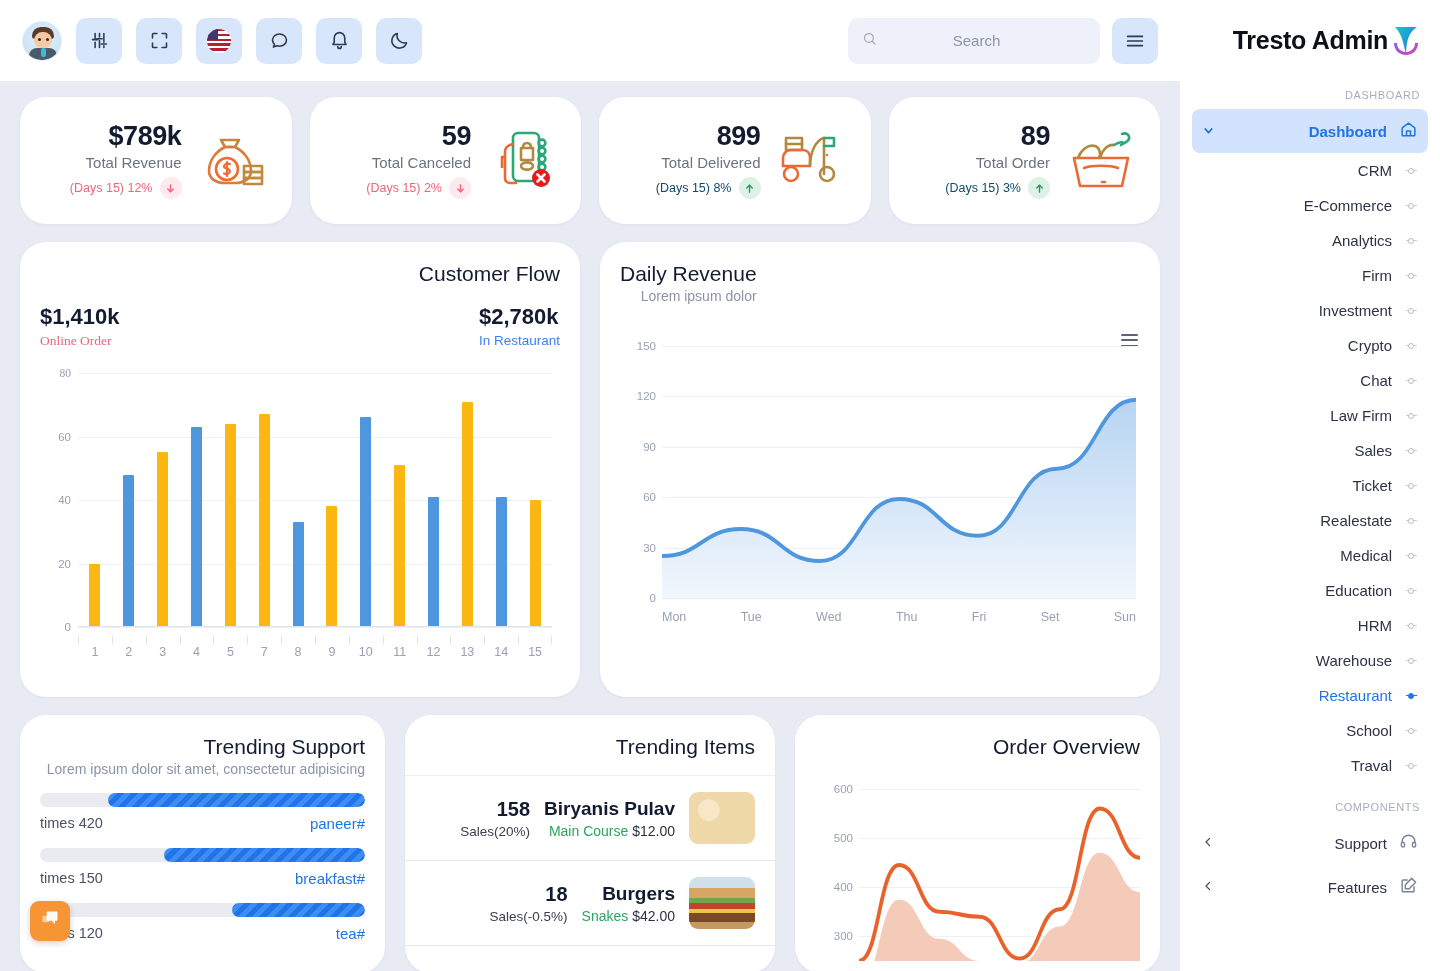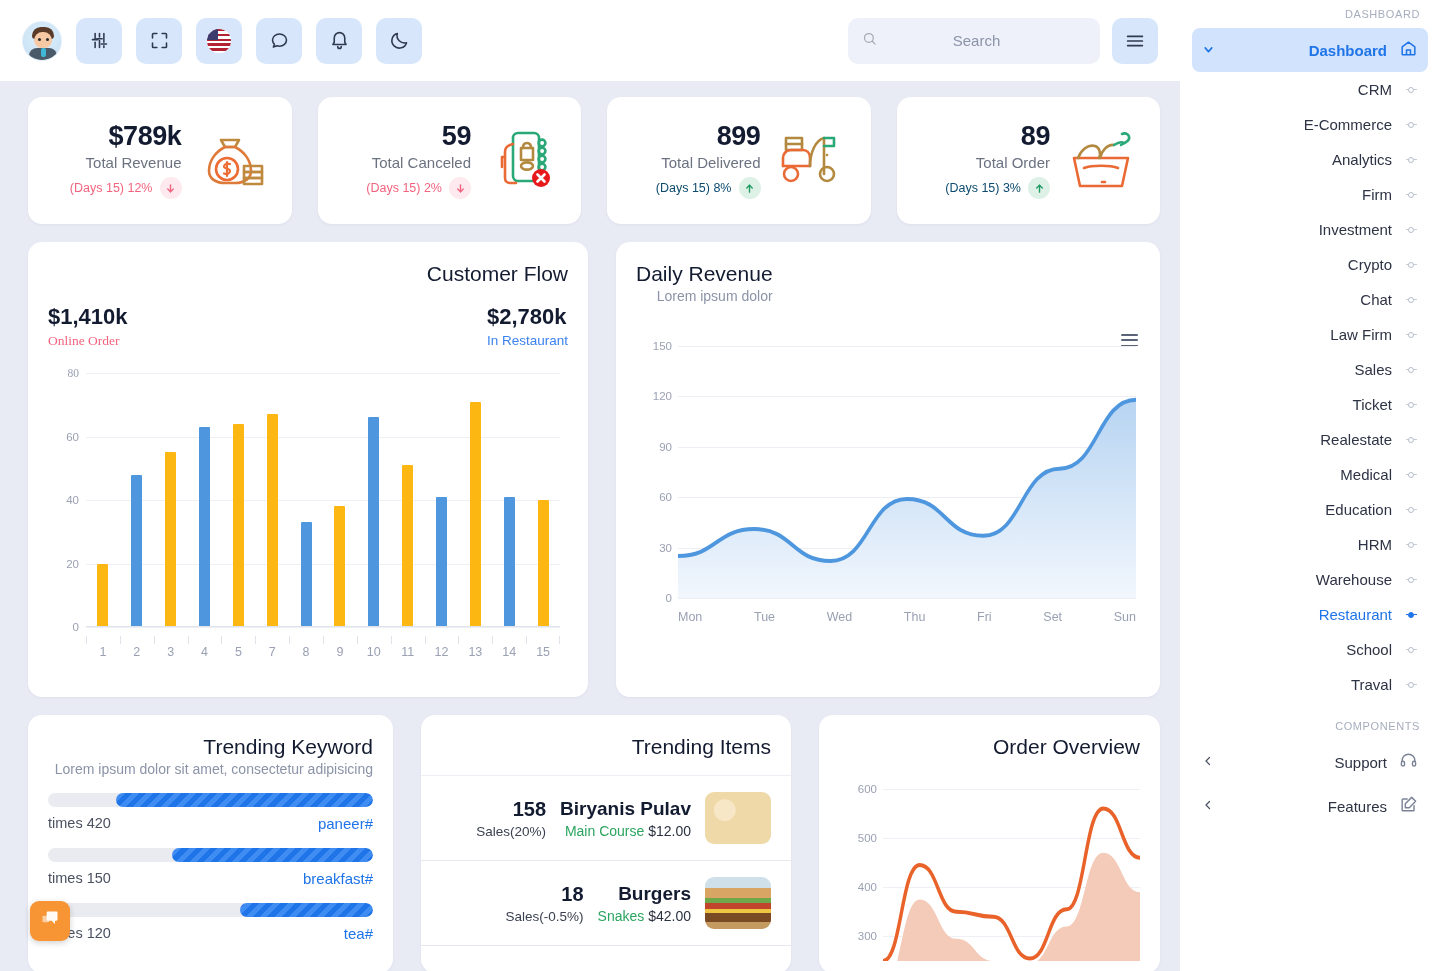--- a/index.html
+++ b/index.html
@@ -62,21 +62,21 @@
     font-family: "Liberation Sans", sans-serif; padding-right: 18px;
   }
   .search-input::placeholder { color: #8b93a7; }
   .hamburger-btn { margin-left: 12px; }
 
   
   .content {
     flex: 1 1 auto; background: #e8eaf4; padding: 16px 20px 0 20px;
     overflow: hidden;
   }
-  .card { background:#fff; border-radius: 14px; box-shadow: 0 1px 3px rgba(30,40,90,.05); margin-left: 8px; }
+  .card { background:#fff; border-radius: 26px; box-shadow: 0 1px 3px rgba(30,40,90,.05); }
 
   
   .stat-row { display: flex; gap: 18px; }
   .stat-card {
     flex: 1 1 0; height: 127px; display: flex; align-items: center; justify-content: flex-end;
     padding: 0 22px 0 18px; gap: 14px;
   }
   .stat-text { text-align: right; }
   .stat-value { font-size: 27px; font-weight: 700; color: #131b31; letter-spacing: -.4px; line-height: 1.1; }
   .stat-label { font-size: 15px; color: #6b7280; margin-top: 3px; }
@@ -570,21 +570,21 @@
                   <span>Sun</span>
                 </div>
             </div>
           </div>
         </div>
       </div>
 
       <div class="bottom-row">
 
         <div class="card tk-card">
-          <div class="card-title">Trending Keyword</div>
+          <div class="card-title">Trending Support</div>
           <div class="card-sub">Lorem ipsum dolor sit amet, consectetur adipisicing</div>
           <div id="kw-list">
               <div class="kw-row">
                 <div class="kw-track">
                   <div class="kw-fill" style="width:79%"></div>
                 </div>
                 <div class="kw-meta">
                   <span class="kw-times">times 420</span>
                   <span class="kw-tag">paneer#</span>
                 </div>
@@ -668,20 +668,39 @@
       <span>
         <svg width="20" height="20" viewBox="0 0 24 24" fill="#ffffff">
           <path d="M9 3h11a1 1 0 0 1 1 1v9a1 1 0 0 1-1 1h-2v4l-4-4H9a1 1 0 0 1-1-1V4a1 1 0 0 1 1-1z" opacity=".95"></path>
           <path d="M4 8h6a1 1 0 0 1 1 1v6a1 1 0 0 1-1 1H4a1 1 0 0 1-1-1V9a1 1 0 0 1 1-1z" opacity=".55"></path>
         </svg>
       </span>
     </div>
   </div>
 
   <div class="sidebar">
+    <div class="brand">
+      <div class="brand-text">Tresto Admin</div>
+      <div class="brand-mark">
+        <svg viewBox="0 0 40 40" width="40" height="40">
+          <defs>
+            <linearGradient id="lg1" x1="0" y1="0" x2="1" y2="1">
+              <stop offset="0%" stop-color="#15c6c9"></stop>
+                <stop offset="100%" stop-color="#2a6fe0"></stop>
+            </linearGradient>
+            <linearGradient id="lg2" x1="0" y1="0" x2="1" y2="1">
+              <stop offset="0%" stop-color="#8b5cf6"></stop>
+                <stop offset="100%" stop-color="#d946a6"></stop>
+            </linearGradient>
+          </defs>
+          <path d="M20 34c-7 0-12-5-12-12h3c0 5.5 4 9 9 9s9-3.5 9-9h3c0 7-5 12-12 12z" fill="url(#lg2)"></path>
+          <path d="M9 6h22c-3 2-6 5-8 9-2 5-3 12-3 19-1.5-7-3-14-5-19-2-4-4-7-6-9z" fill="url(#lg1)"></path>
+        </svg>
+      </div>
+    </div>
 
     <div class="side-scroll">
       <div class="side-head">DASHBOARD</div>
 
       <div class="side-item active">
         <span class="chev">
           <svg width="13" height="13" viewBox="0 0 24 24" fill="none" stroke="#1f74e8" stroke-width="3" stroke-linecap="round" stroke-linejoin="round">
               <polyline points="6,9 12,16 18,9"></polyline>
             </svg>
         </span>

